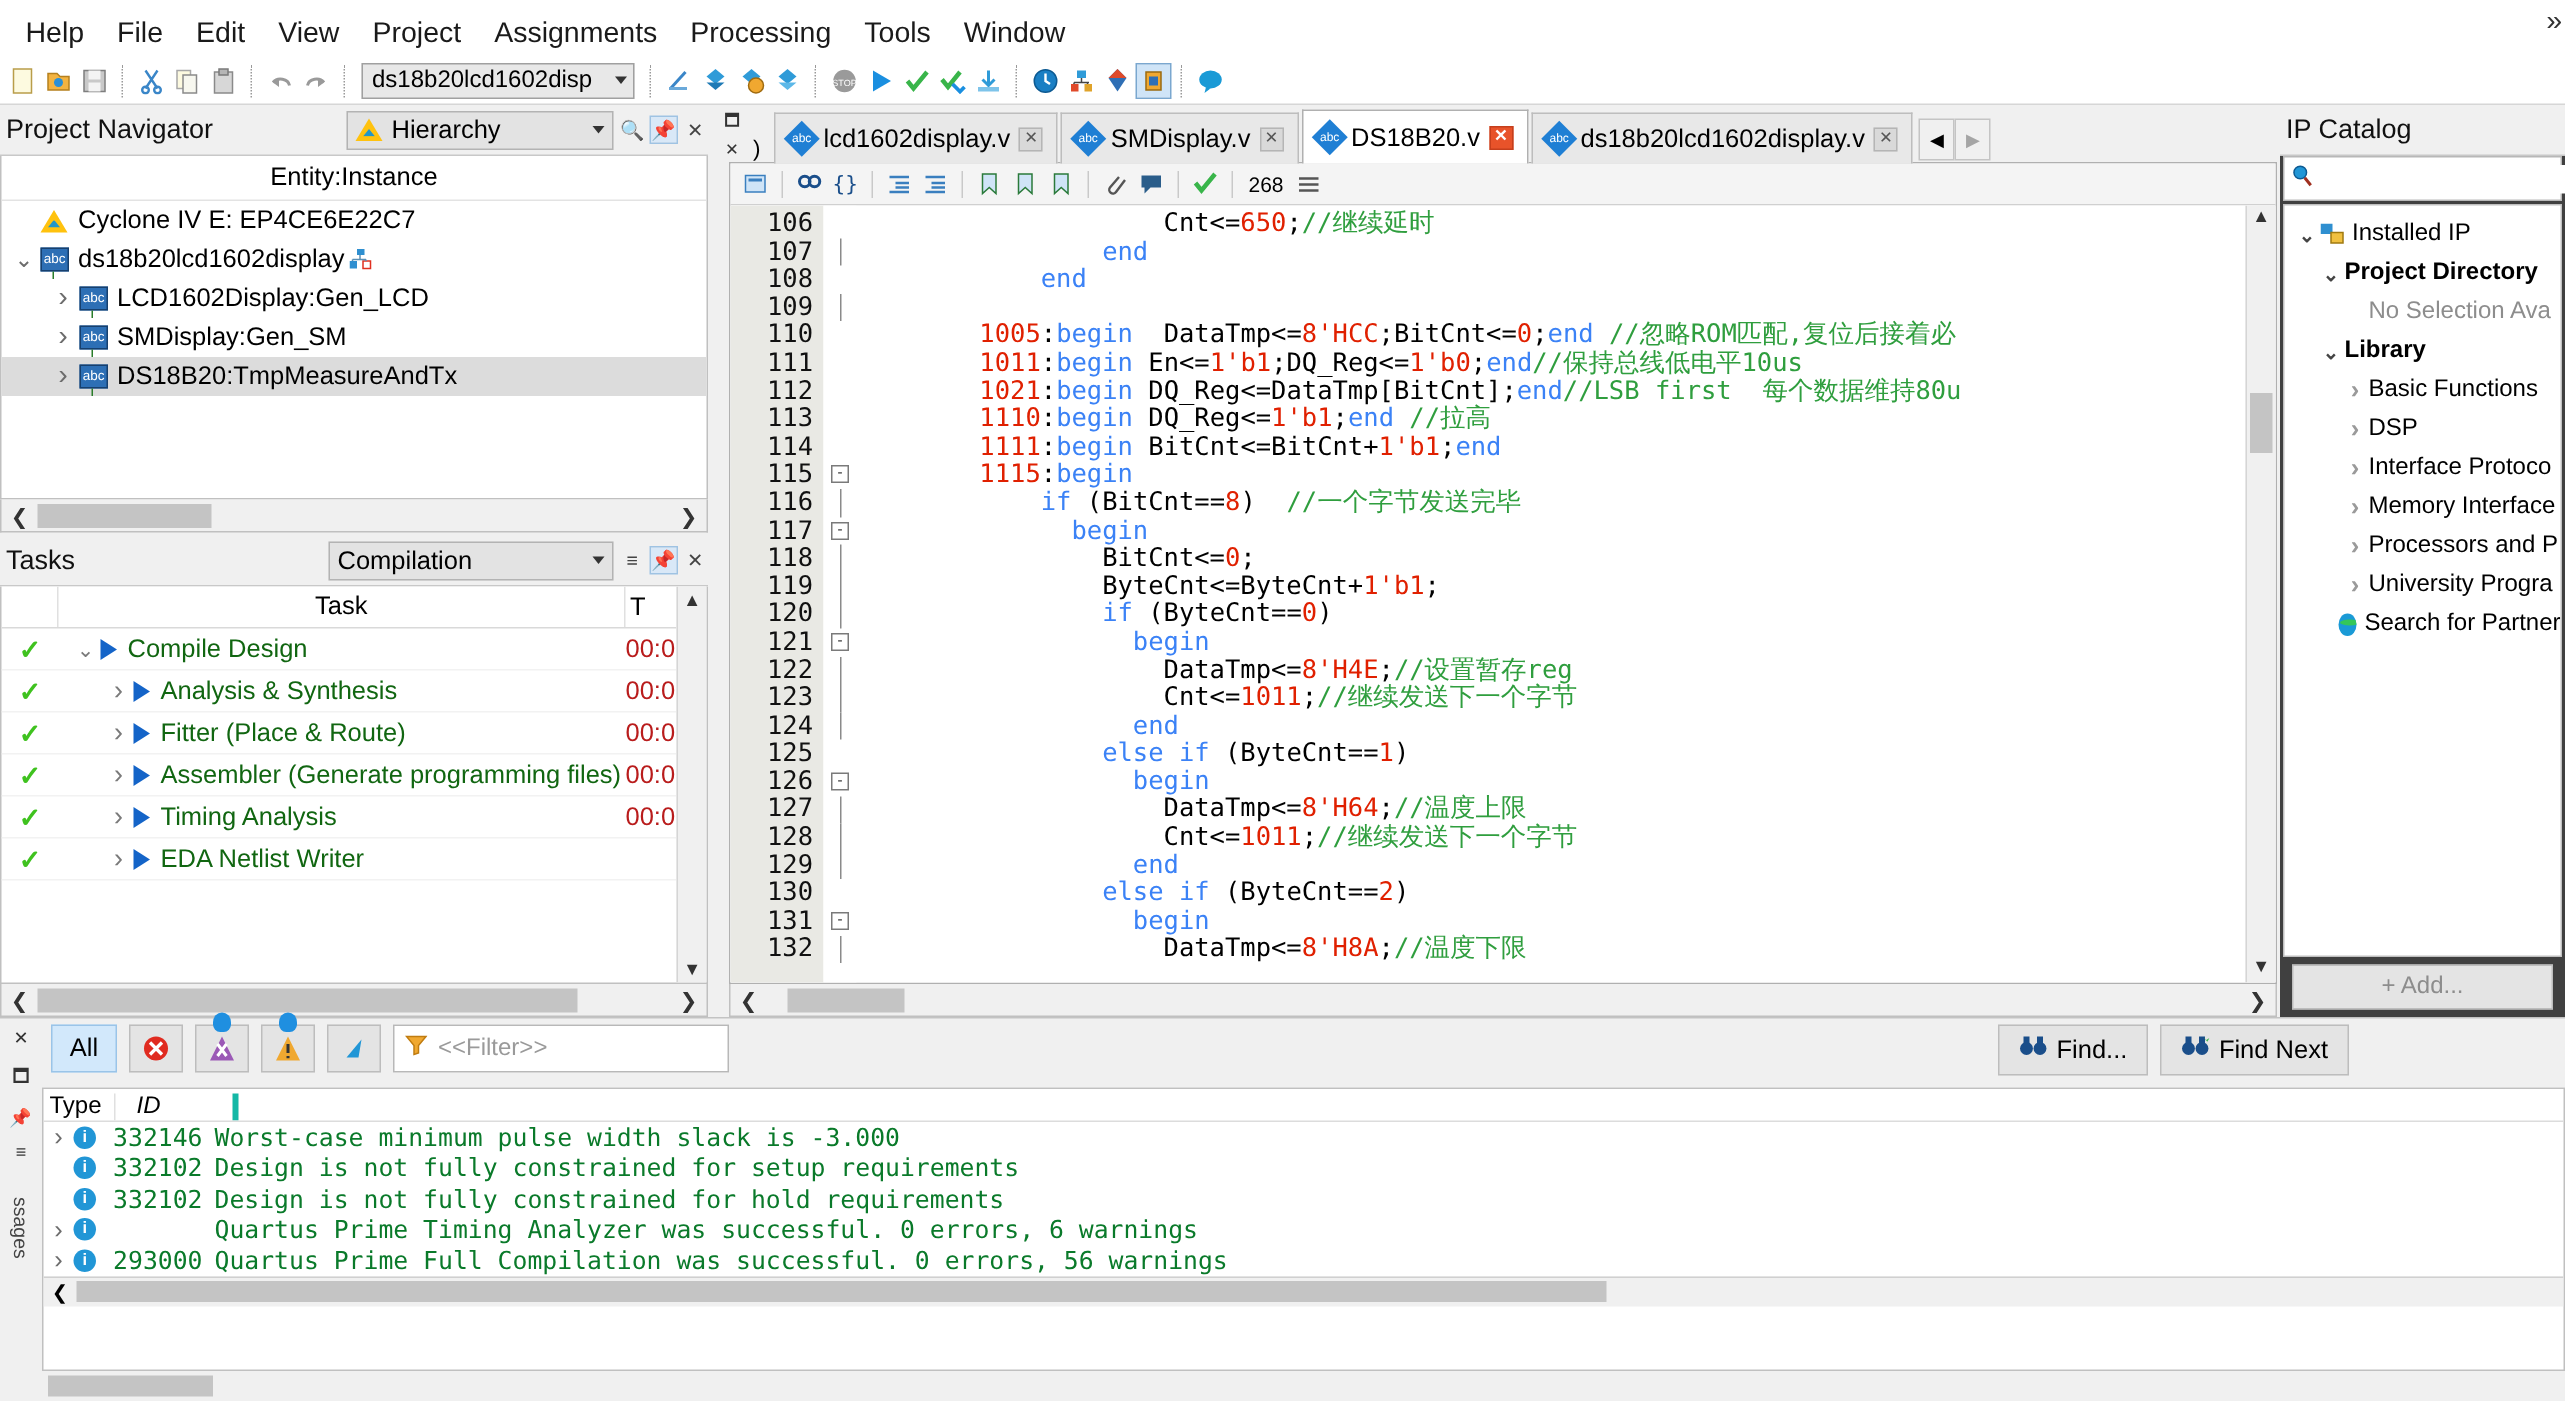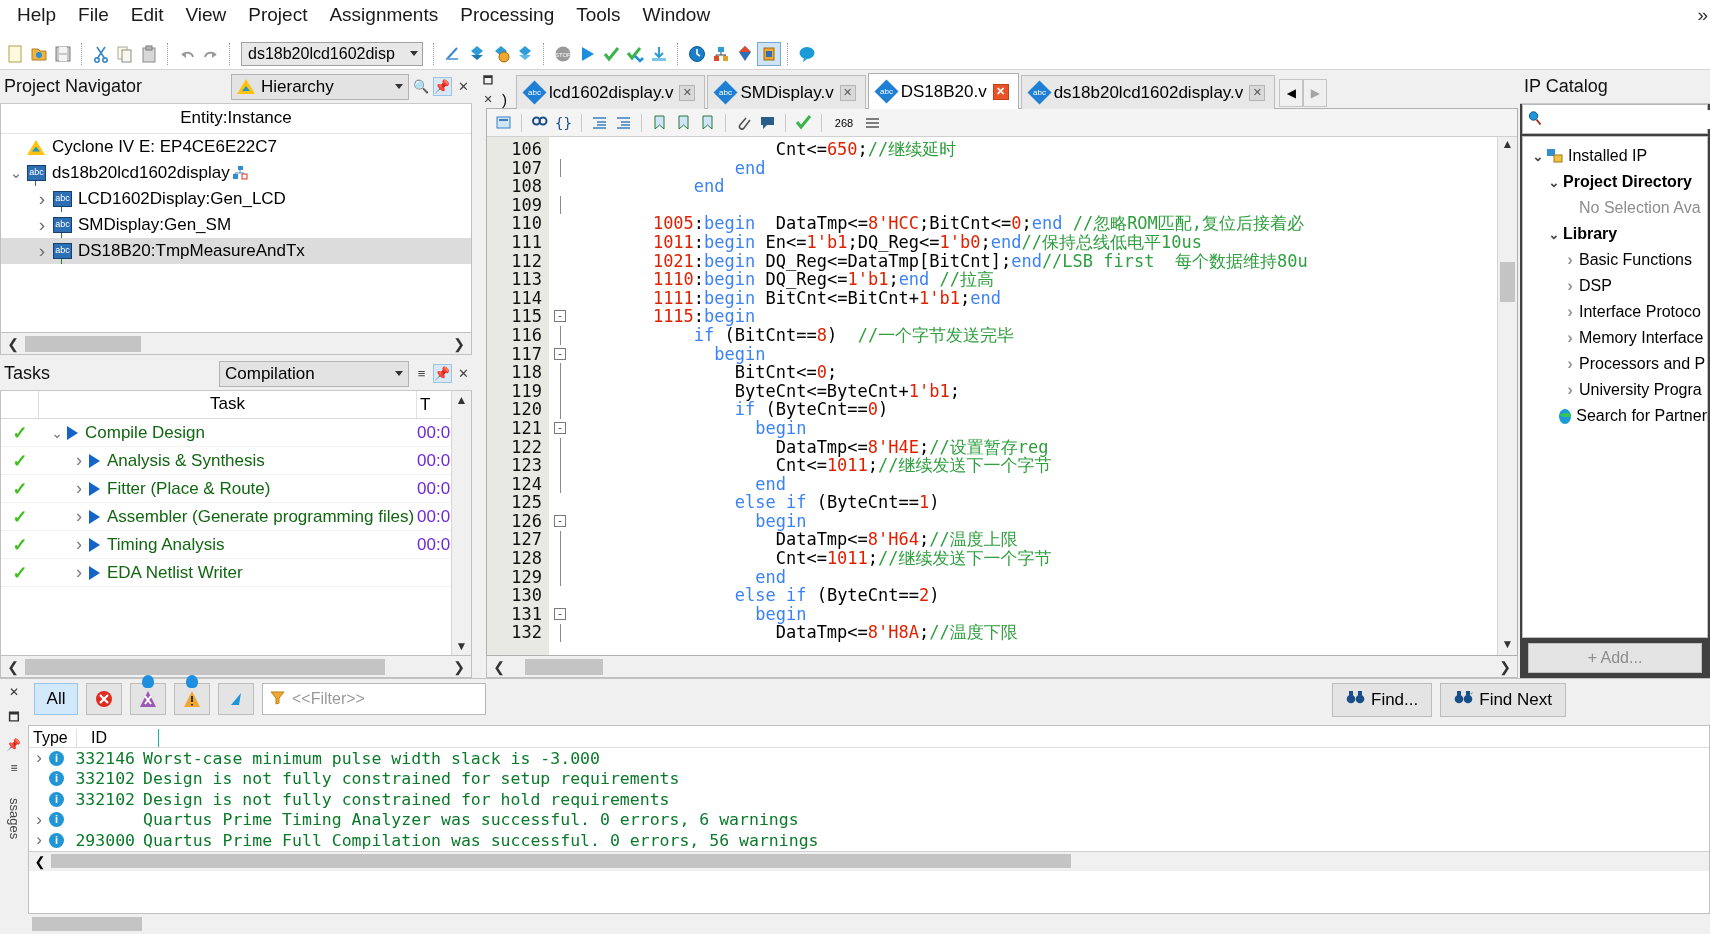--- a/index.html
+++ b/index.html
@@ -9,21 +9,21 @@
     overflow: hidden;
     font-family: "Liberation Sans", sans-serif;
     font-size: 15px;
     background: #ffffff;
     color: #000000;
   }
   .app { width: 1710px; height: 934px; position: relative; display: flex; flex-direction: column; background:#f0f0f0;}
 
   
   .menubar {
-    height: 38px; display: flex; align-items: flex-start;
+    height: 38px; display: flex; align-items: flex-end;
     background: #ffffff; padding-left: 6px; flex: none;
     position: relative;
   }
   .menubar .mi {
     padding: 4px 11px; font-size: 19px; color: #1a1a1a; cursor: default; white-space: nowrap;
   }
   .menu-right { position:absolute; right:2px; top:4px; font-size:19px; color:#333; }
 
   
   .toolbar {
@@ -87,21 +87,21 @@
   }
   .task-grid { display:flex; flex:1 1 auto; min-height:0;}
   .task-main { flex:1 1 auto; overflow:hidden; }
   .task-hdr { display:flex; height:28px; border-bottom:1px solid #d9d9d9; font-size:17px; align-items:center;}
   .task-hdr .c1 { width:38px; border-right:1px solid #e0e0e0; height:100%;}
   .task-hdr .c2 { flex:1 1 auto; text-align:center; border-right:1px solid #e0e0e0; height:100%; padding-top:3px;}
   .task-hdr .c3 { width:34px; text-align:left; padding-left:3px;}
   .task-row { display:flex; height:28px; align-items:center; font-size:17px; border-bottom:1px solid #f2f2f2;}
   .task-row .c1 { width:38px; text-align:center; color:#3fc21f; font-size:18px; font-weight:bold;}
   .task-row .c2 { flex:1 1 auto; display:flex; align-items:center; color:#116611; overflow:hidden; white-space:nowrap;}
-  .task-row .c3 { width:34px; color:#6d28d9; overflow:hidden;}
+  .task-row .c3 { width:34px; color:#b91c1c; overflow:hidden;}
   .twist { width:20px; text-align:center; color:#7a7a7a; font-size:14px;}
   .playtri { width:0;height:0;border-top:7px solid transparent;border-bottom:7px solid transparent;border-left:11px solid #1464c8; margin-right:7px;}
   .tvscroll { width:20px; background:#f0f0f0; border-left:1px solid #d5d5d5; display:flex; flex-direction:column; justify-content:space-between; align-items:center; font-size:12px; color:#333; padding:2px 0;}
 
   
   .center { flex:1 1 auto; display:flex; flex-direction:column; min-width:0; background:#f0f0f0; }
   .tabstrip { height:38px; display:flex; align-items:flex-end; background:#f0f0f0; flex:none; padding-left:2px;}
   .dockbtns { width:28px; display:flex; flex-direction:column; justify-content:center; align-items:center; height:38px; gap:2px; font-size:11px; color:#333;}
   .tabgap { width:14px; }
   .etab {
@@ -158,21 +158,21 @@
   .msgmain { flex:1 1 auto; display:flex; flex-direction:column; min-width:0;}
   .msgtools { height:44px; display:flex; align-items:flex-start; gap:8px; padding:4px 6px 0; flex:none;}
   .fbtn { width:36px;height:32px;background:#e4e4e4;border:1px solid #bdbdbd;display:flex;align-items:center;justify-content:center;position:relative;}
   .fbtn.all { width:44px;background:#d2e8fb;border-color:#9ac4e8;font-size:17px;}
   .badgedot { position:absolute; top:-9px; left:11px; width:12px;height:13px;background:#1f8fe0;border-radius:50% 50% 40% 40%;}
   .filterbox { width:224px;height:32px;background:#fff;border:1px solid #b8b8b8;display:flex;align-items:center;gap:7px;padding:0 7px;font-size:16px;color:#9a9a9a;}
   .findbtn { height:34px;background:#e4e4e4;border:1px solid #bdbdbd;display:flex;align-items:center;gap:6px;padding:0 13px;font-size:17px;}
   .msgtable { flex:1 1 auto; background:#fff; border:1px solid #c0c0c0; margin:2px 0 0; display:flex; flex-direction:column; min-height:0; overflow:hidden;}
   .msghdr { height:22px; display:flex; font-size:16px; align-items:flex-end; border-bottom:1px solid #dcdcdc; flex:none; overflow:hidden;}
   .msghdr .h1{width:48px;border-right:1px solid #e0e0e0;padding-left:4px;}
-  .msghdr .h2{width:82px;border-right:1px solid #14b8a6;padding-left:14px;}
+  .msghdr .h2{width:82px;border-right:4px solid #14b8a6;padding-left:14px;font-style:italic;}
   .msghdr .h3{flex:1 1 auto;padding-left:8px;}
   .msgrow { display:flex; align-items:center; height:20.5px; font-family:"DejaVu Sans Mono", monospace; font-size:16.5px; color:#0a7a2a;}
   .msgrow .mtw{width:20px;text-align:center;color:#6d6d6d;font-size:12px;font-family:"Liberation Sans",sans-serif;}
   .infoi { width:15px;height:15px;border-radius:50%;background:#2196d6;color:#fff;font-size:11px;line-height:15px;text-align:center;font-weight:bold;margin-right:7px;font-family:"Liberation Sans",sans-serif;}
   .msgid { width:72px; text-align:right; padding-right:8px;}
   .msghscroll{height:20px;background:#f0f0f0;border-top:1px solid #d0d0d0;display:flex;align-items:center;flex:none;}
   .msghscroll .track{flex:1 1 auto;height:16px;position:relative;}
   .msghscroll .thumb{position:absolute;top:1px;left:0;height:14px;background:#c4c4c4;}
   .statusbar{height:20px;flex:none;background:#f0f0f0;display:flex;align-items:center;}
   .statusbar .sthumb{height:14px;background:#c4c4c4;margin-left:4px;}
@@ -600,21 +600,21 @@
                 <path d="M2 3h13v8H8l-4 4v-4H2z" fill="#2a5d8a"></path>
               </svg>
             </div>
           <div class="edt-sep"></div>
           <div class="edt-ico">
               <svg width="17" height="17">
                 <path d="M2 8l4 5 9-11" stroke="#39b54a" stroke-width="3" fill="none"></path>
               </svg>
             </div>
           <div class="edt-sep"></div>
-          <div class="edt-ico" style="width:30px;font-size:11px;font-family:'Liberation Sans',sans-serif">268</div>
+          <div class="edt-ico" style="width:30px;font-size:14px;font-family:'Liberation Sans',sans-serif">268</div>
           <div class="edt-ico">
               <svg width="17" height="17">
                 <path d="M2 5h13M2 9h13M2 13h13" stroke="#555" stroke-width="1.6"></path>
               </svg>
             </div>
         </div>
 
         <div class="codearea">
           <div class="gutter" id="gutter">
               <div class="ln">106</div>

